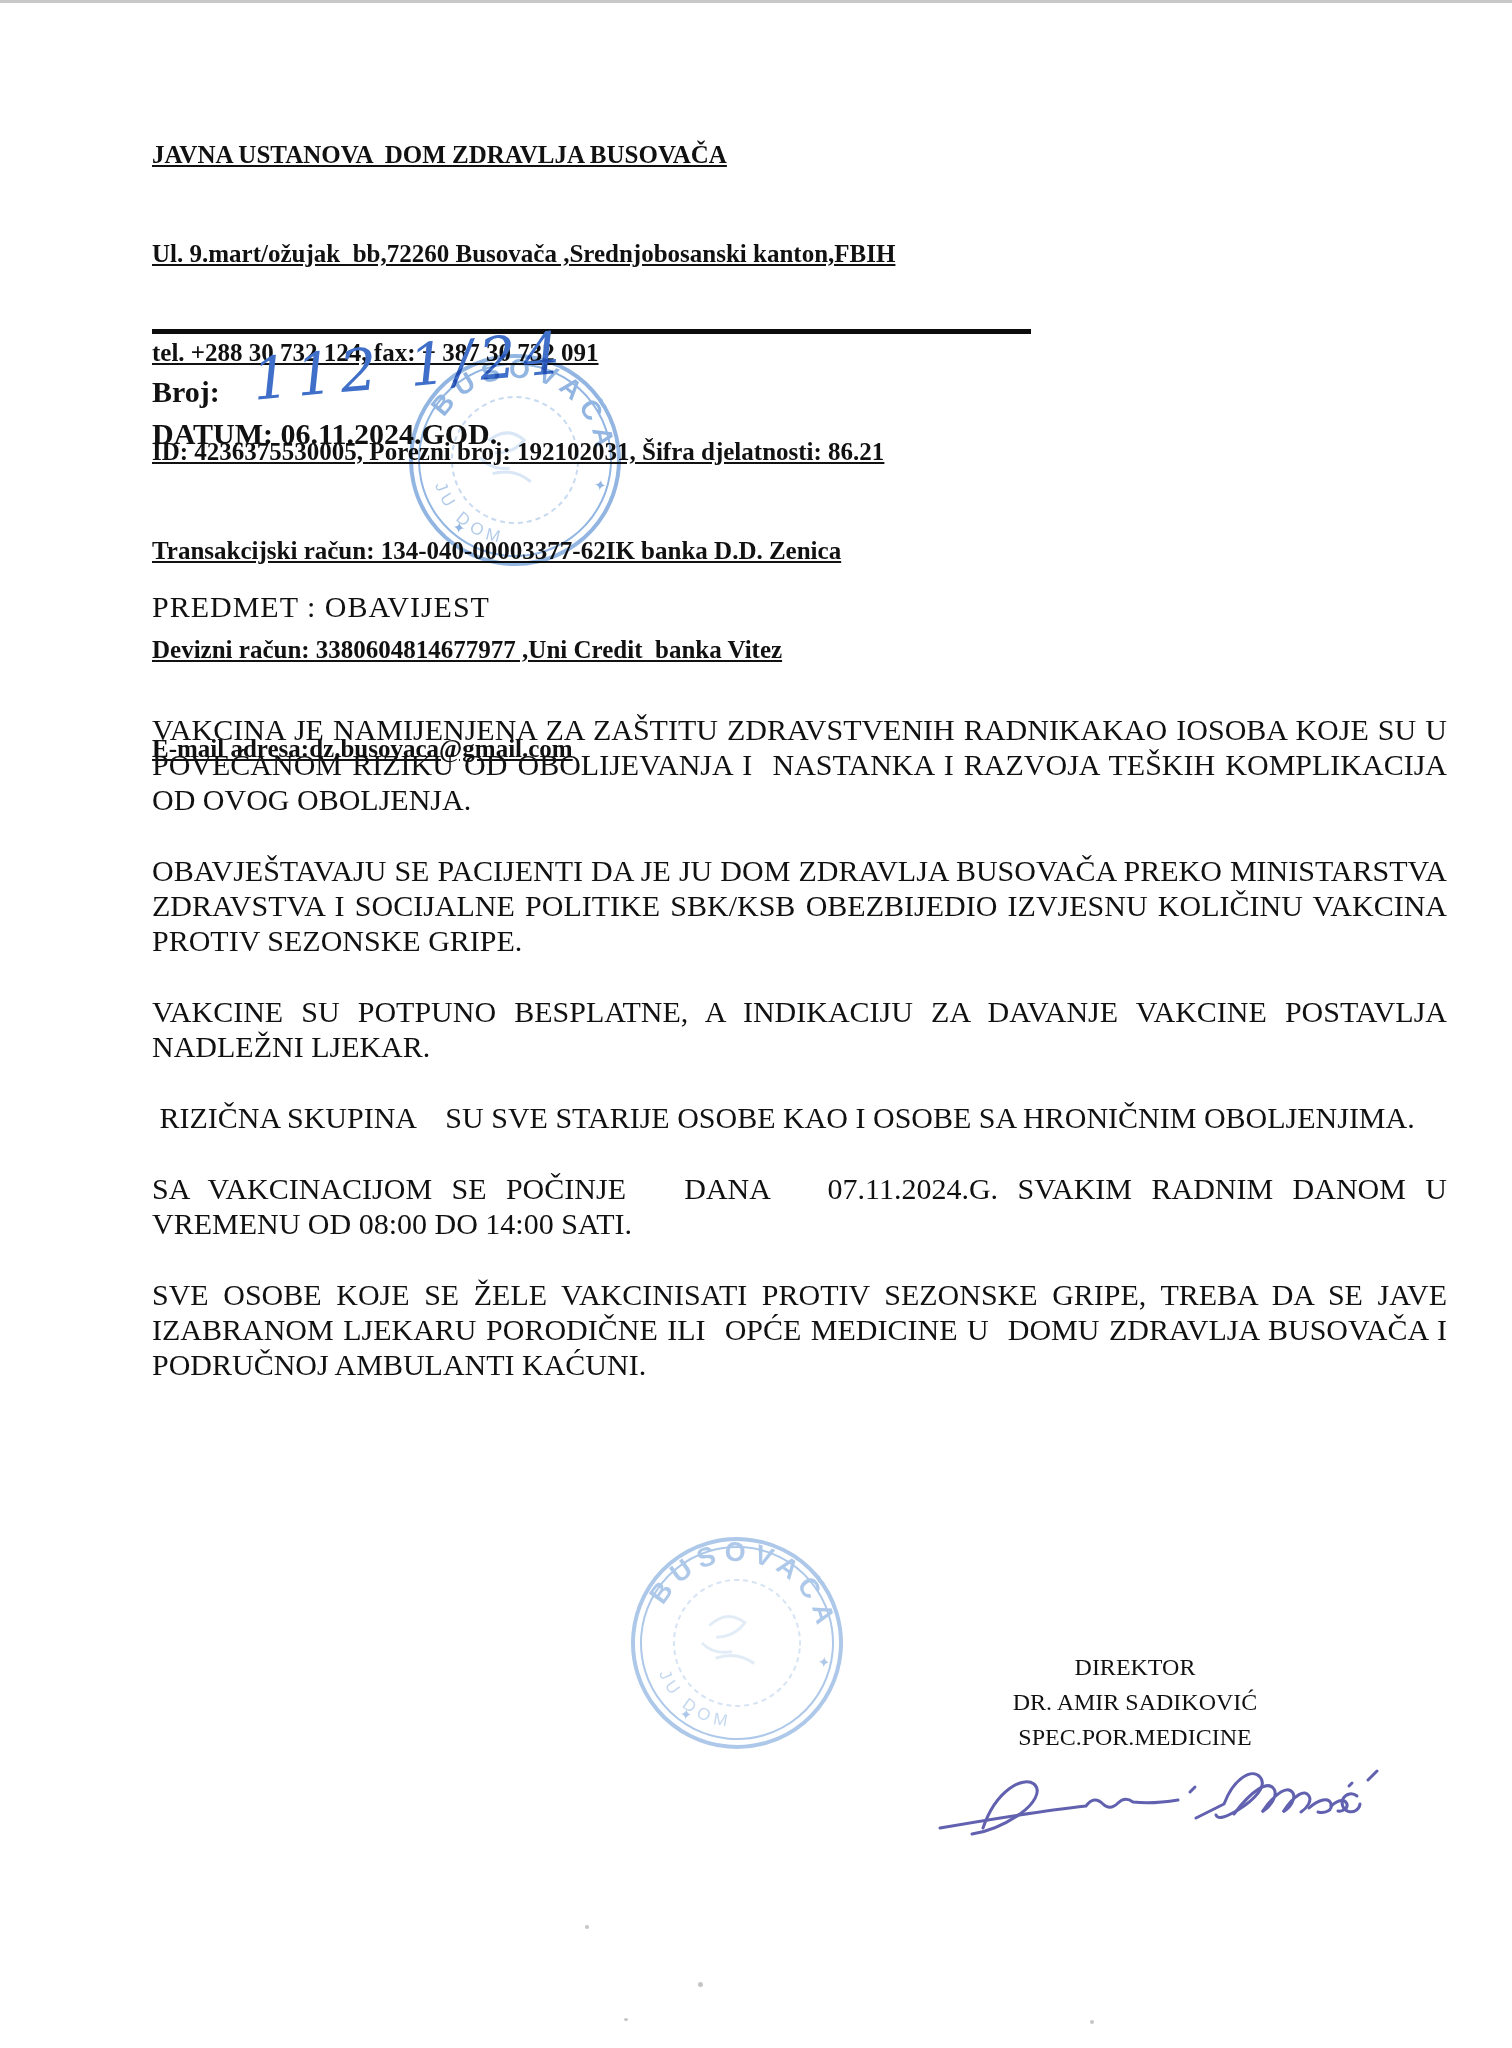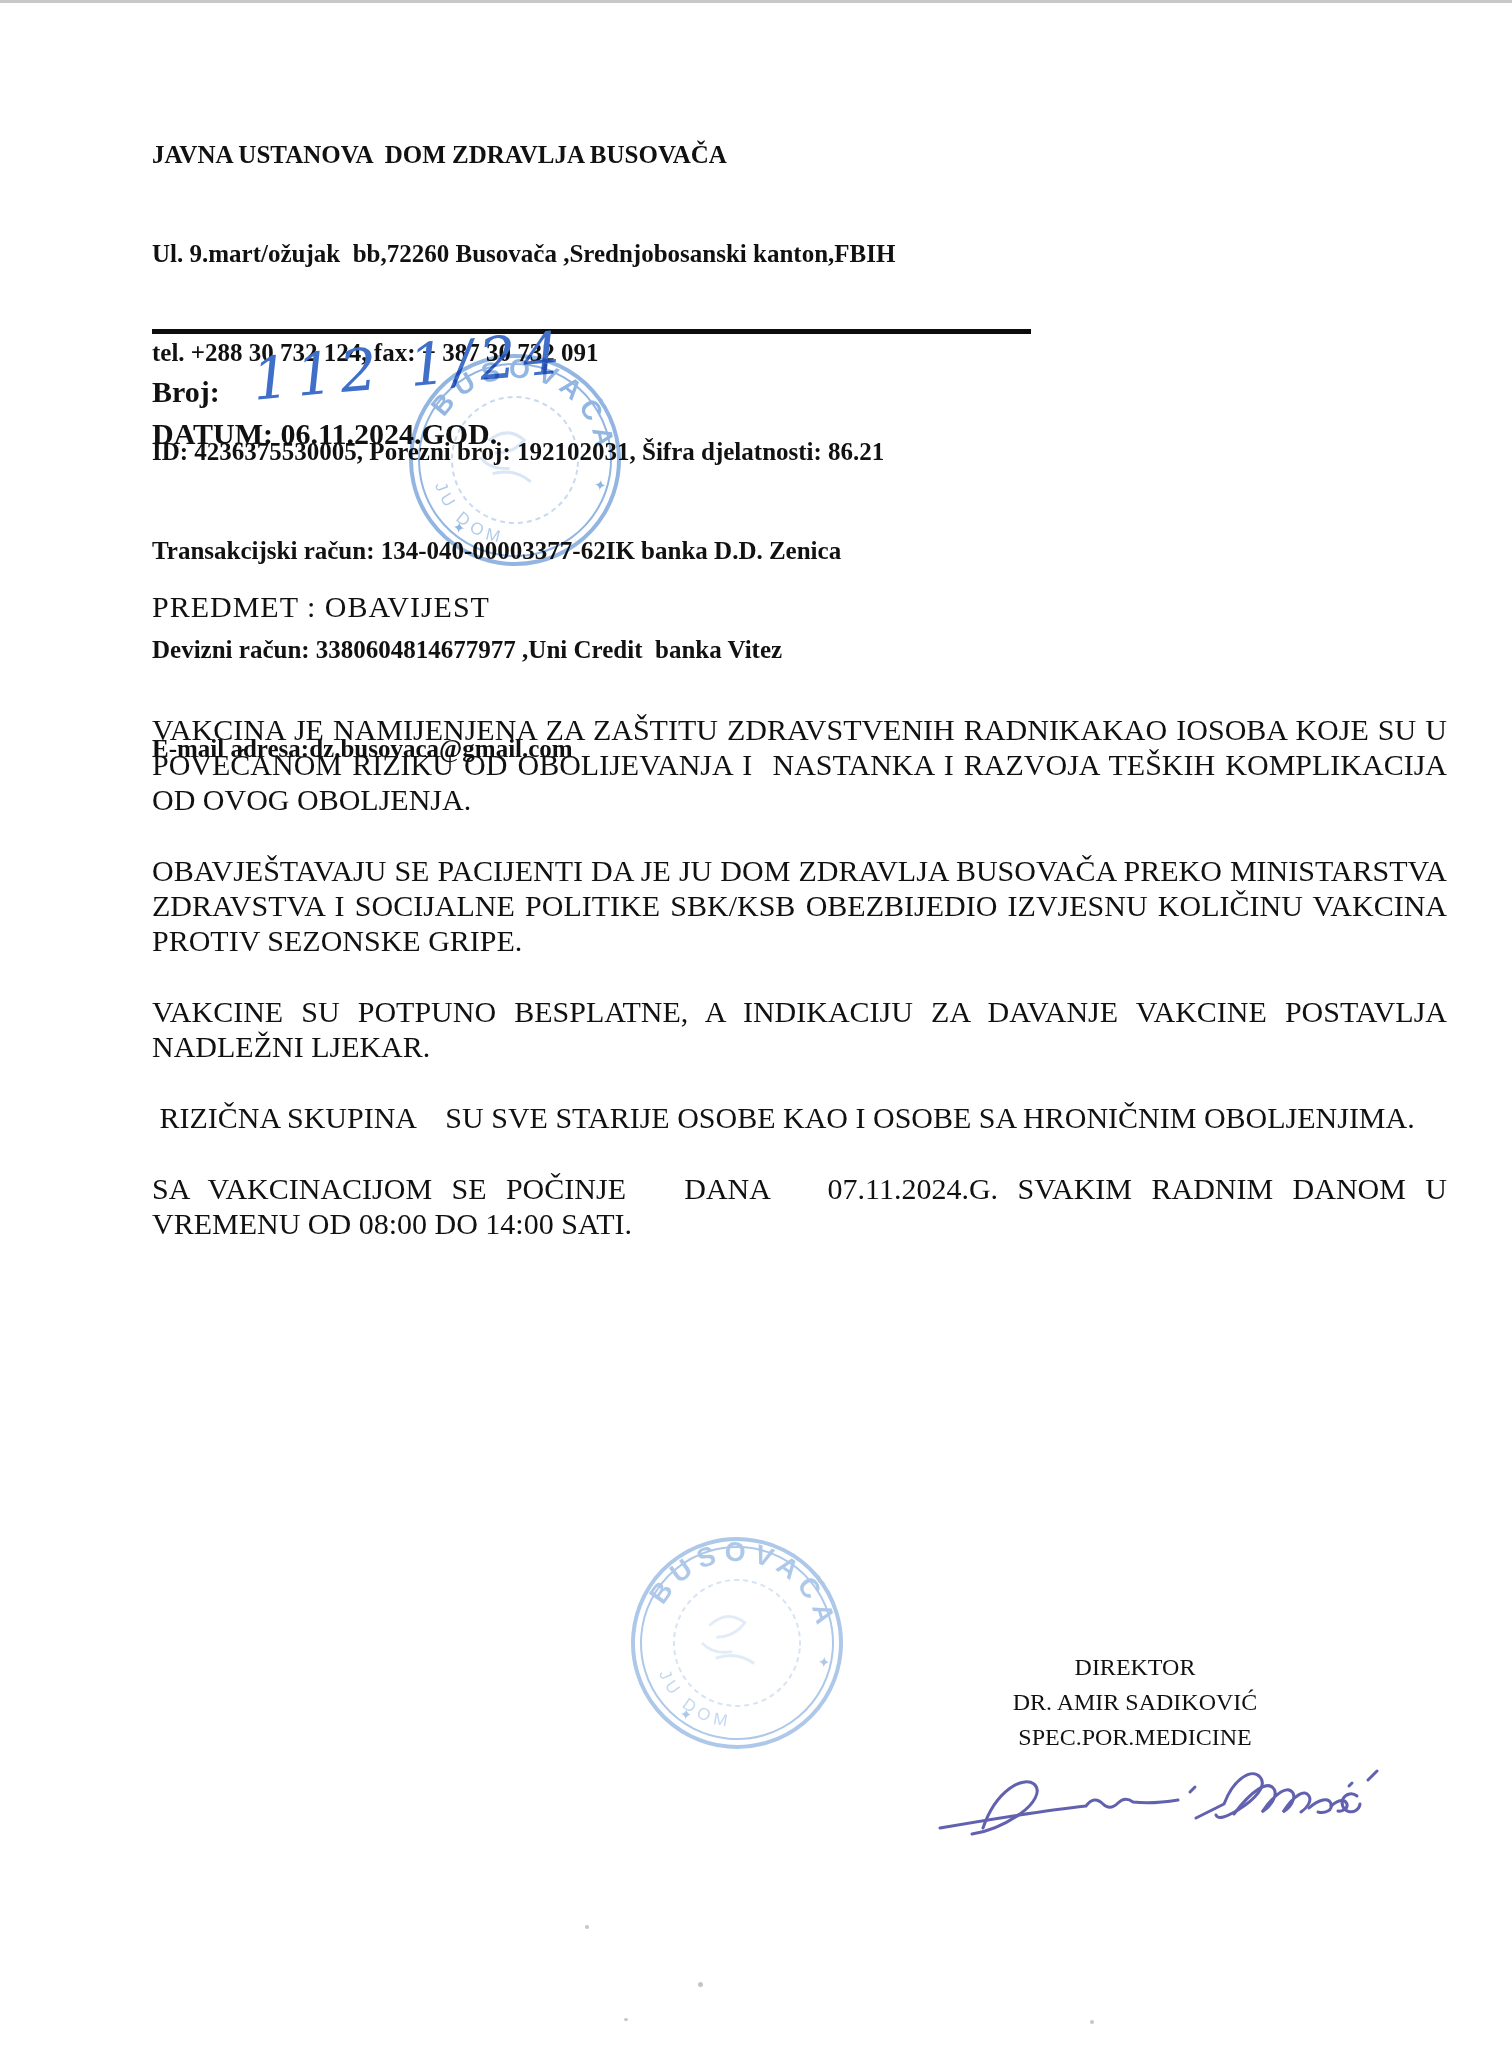--- a/index.html
+++ b/index.html
@@ -13,21 +13,21 @@
   }
   .scan-edge{
     position:absolute;top:0;left:0;width:100%;height:3px;
     background:#9a9a9a;opacity:.55;
   }
   .letterhead{
     position:absolute;left:152px;top:72px;width:1100px;
     font-weight:bold;font-size:25px;line-height:33px;
     white-space:pre-wrap;
   }
-  .letterhead div{min-height:33px;}
+  .letterhead div{min-height:33px;text-decoration:underline;}
   .rule{
     position:absolute;left:152px;top:329px;width:879px;height:5px;
     background:#0c0c0c;
   }
   .ref{position:absolute;left:152px;top:371px;font-weight:bold;font-size:30px;line-height:42px;}
   .broj-row{display:flex;align-items:flex-start;}
   .handwritten-no{
     position:absolute;left:100px;top:-26px;
     font-family:"DejaVu Serif", serif;font-style:italic;
     font-size:58px;color:#3f6fc9;letter-spacing:7px;
@@ -110,20 +110,21 @@
   </svg>
 
   <div class="subject">PREDMET : OBAVIJEST</div>
 
   <div class="body-text">
     <p>VAKCINA JE NAMIJENJENA ZA ZAŠTITU ZDRAVSTVENIH RADNIKAKAO IOSOBA KOJE SU U POVEĆANOM RIZIKU OD OBOLIJEVANJA I  NASTANKA I RAZVOJA TEŠKIH KOMPLIKACIJA OD OVOG OBOLJENJA.</p>
     <p>OBAVJEŠTAVAJU SE PACIJENTI DA JE JU DOM ZDRAVLJA BUSOVAČA PREKO MINISTARSTVA ZDRAVSTVA I SOCIJALNE POLITIKE SBK/KSB OBEZBIJEDIO IZVJESNU KOLIČINU VAKCINA PROTIV SEZONSKE GRIPE.</p>
     <p>VAKCINE SU POTPUNO BESPLATNE, A INDIKACIJU ZA DAVANJE VAKCINE POSTAVLJA NADLEŽNI LJEKAR.</p>
     <p> RIZIČNA SKUPINA    SU SVE STARIJE OSOBE KAO I OSOBE SA HRONIČNIM OBOLJENJIMA.</p>
     <p>SA VAKCINACIJOM SE POČINJE   DANA   07.11.2024.G. SVAKIM RADNIM DANOM U VREMENU OD 08:00 DO 14:00 SATI.</p>
+    <p>SVE OSOBE KOJE SE ŽELE VAKCINISATI PROTIV SEZONSKE GRIPE, TREBA DA SE JAVE IZABRANOM LJEKARU PORODIČNE ILI  OPĆE MEDICINE U  DOMU ZDRAVLJA BUSOVAČA I PODRUČNOJ AMBULANTI KAĆUNI.</p>
   </div>
 
   <svg class="stamp stamp-bottom" width="230" height="230" viewBox="0 0 230 230">
     <defs>
       <path id="arc-top-b" d="M 33,115 A 82,82 0 0 1 197,115" fill="none"></path>
       <path id="arc-bot-b" d="M 36,142 A 82,82 0 0 0 142,194" fill="none"></path>
     </defs>
     <g fill="none" stroke="currentColor">
       <circle cx="115" cy="115" r="104" stroke-width="4"></circle>
       <circle cx="115" cy="115" r="96" stroke-width="2"></circle>

